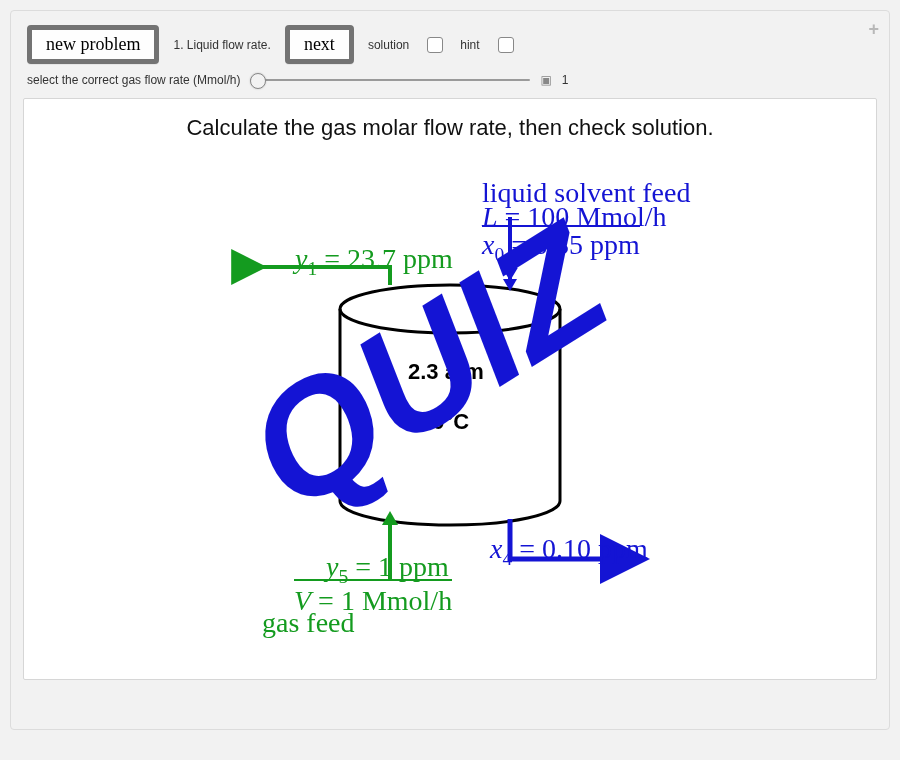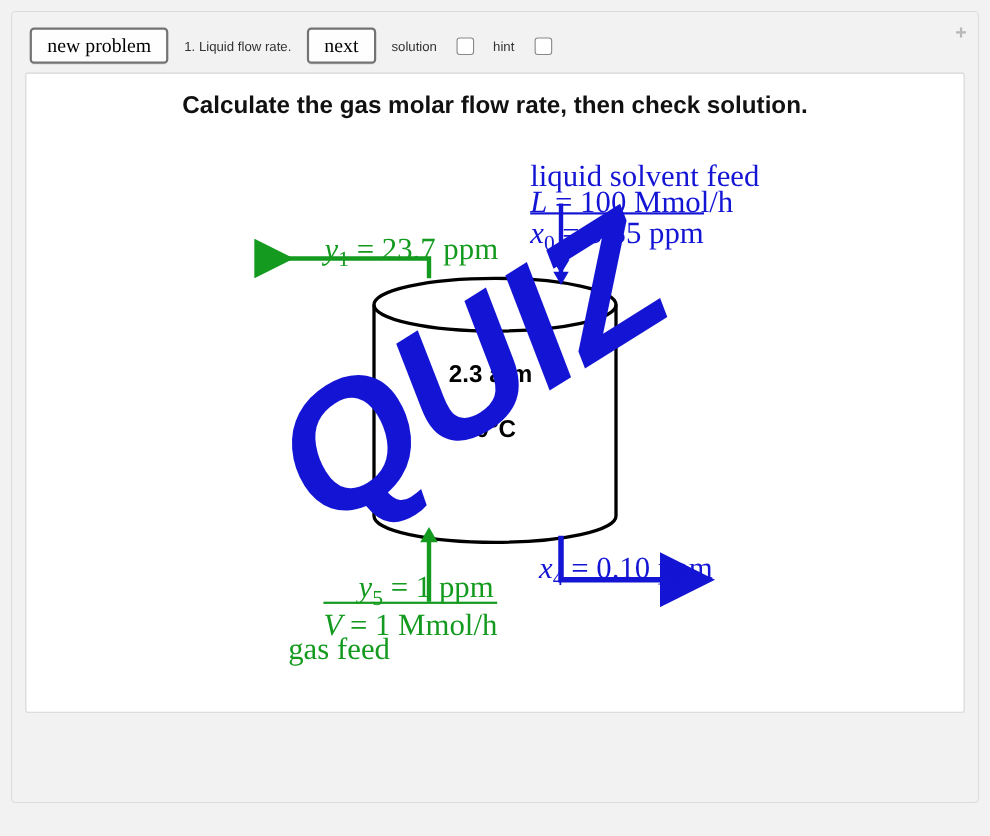--- a/index.html
+++ b/index.html
@@ -31,21 +31,21 @@
     cursor: pointer;
   }
   .ctrl-row {
     display: flex;
     align-items: center;
     gap: 14px;
     padding: 4px 4px 8px 4px;
   }
   .ctrl-btn {
     background: #fefefe;
-    border: 2px solid #737373;
+    border: 5px solid #737373;
     border-radius: 4px;
     padding: 4px 14px;
     font-family: Georgia, 'Times New Roman', serif;
     font-size: 18px;
     box-shadow: 0 1px 0 rgba(0,0,0,0.05);
     cursor: pointer;
   }
   .step-label {
     font-size: 12px;
     color: #333;
@@ -111,21 +111,21 @@
     overflow: hidden;
   }
   .prompt-title {
     position: absolute;
     top: 16px;
     left: 0;
     right: 0;
     text-align: center;
     font-family: Arial, sans-serif;
     font-size: 22px;
-    font-weight: bold;
+    font-weight: normal;
     color: #111;
   }
   .diagram-wrap {
     position: absolute;
     top: 60px;
     left: 50%;
     transform: translateX(-50%);
     width: 520px;
     height: 500px;
   }
@@ -160,20 +160,29 @@
   <div class="ctrl-row">
     <button class="ctrl-btn">new problem</button>
     <span class="step-label">1. Liquid flow rate.</span>
     <button class="ctrl-btn">next</button>
     <span class="chk-label">solution</span>
     <input type="checkbox" class="chk" style="">
     <span class="chk-label">hint</span>
     <input type="checkbox" class="chk" style="">
   </div>
 
+  <div class="slider-row">
+    <span>select the correct gas flow rate (Mmol/h)</span>
+    <div class="slider">
+      <div class="slider-track"></div>
+      <div class="slider-thumb"></div>
+    </div>
+    <span class="slider-end-icon">▣</span>
+    <span>1</span>
+  </div>
 
   <div class="canvas-panel">
     <div class="prompt-title">Calculate the gas molar flow rate, then check solution.</div>
 
     <div class="diagram-wrap">
       <svg class="diagram" viewBox="0 0 520 500">
 
         <defs>
           <marker id="arr-green-left" viewBox="0 0 10 10" refX="2" refY="5" markerWidth="9" markerHeight="9" orient="auto">
             <path d="M10,0 L0,5 L10,10 Z" fill="#149b1f"></path>

